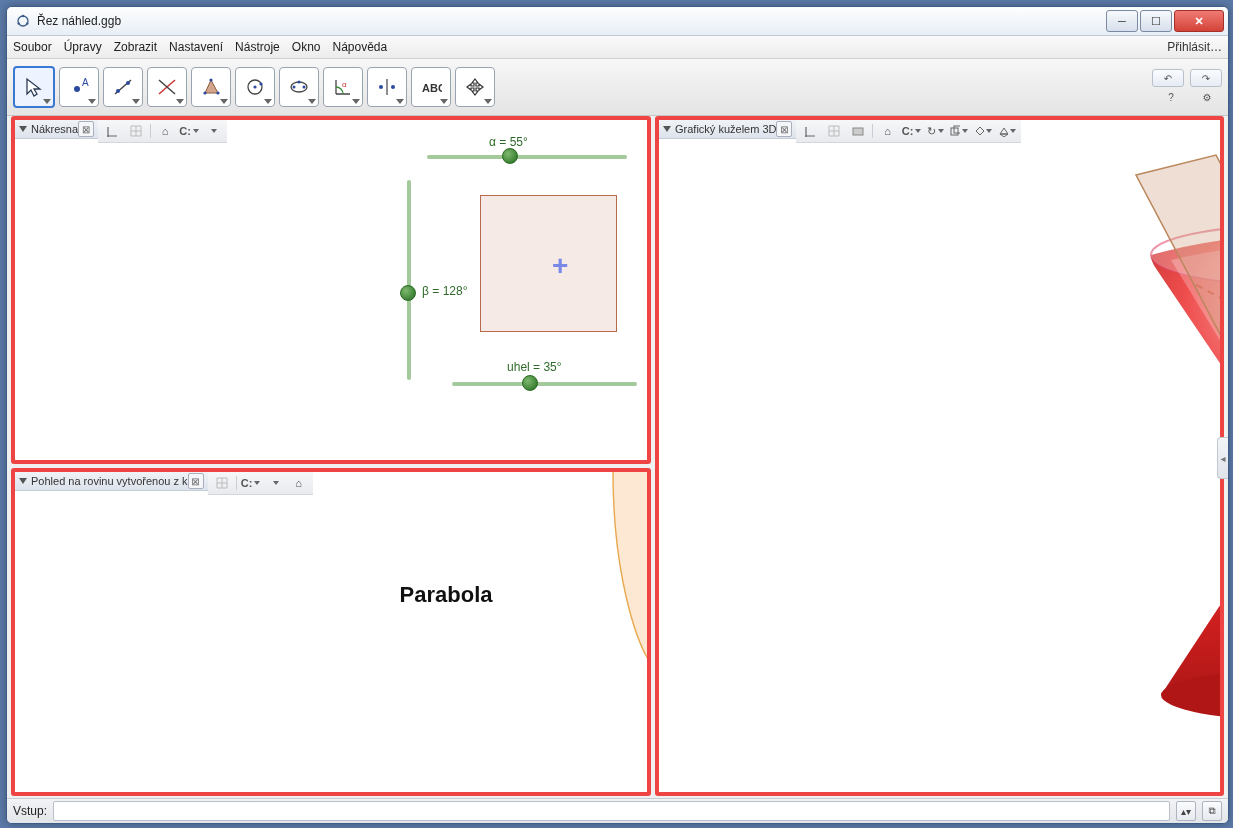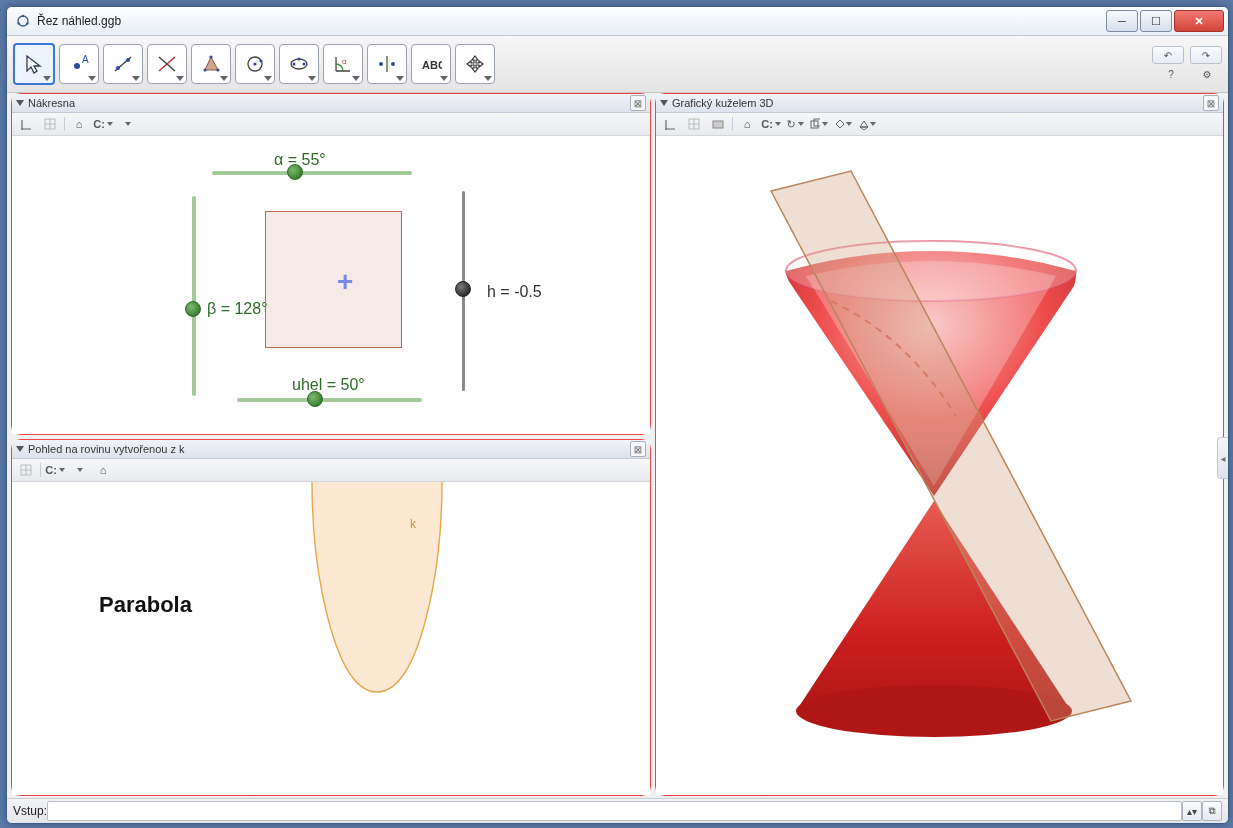--- a/index.html
+++ b/index.html
@@ -16,47 +16,47 @@
 .toolbar{height:48px;background:linear-gradient(#f7f7f7,#e4e4e4);border-bottom:1px solid #c6c6c6;display:flex;align-items:center;padding:4px 6px;gap:4px}
 .tbtn{width:38px;height:38px;border:1px solid #9aa3b0;border-radius:4px;background:#fff;display:flex;align-items:center;justify-content:center;position:relative}
 .tbtn.active{border:2px solid #3a78d6;background:#eef4ff}
 .tbtn .drop{position:absolute;right:2px;bottom:2px;width:0;height:0;border-left:4px solid transparent;border-right:4px solid transparent;border-top:5px solid #666}
 .rightctrls{margin-left:auto;display:flex;flex-direction:column;align-items:flex-end;gap:2px}
 .rc-row{display:flex;gap:6px}
 .rc-btn{width:30px;height:16px;border:1px solid #b8c0cc;border-radius:3px;background:linear-gradient(#fafcff,#e6ecf4);display:flex;align-items:center;justify-content:center;font-size:10px;color:#555}
 .content{flex:1;display:flex;gap:4px;padding:0 4px 2px 4px;min-height:0}
 .leftcol{width:640px;display:flex;flex-direction:column;gap:4px}
 .rightcol{flex:1;display:flex;flex-direction:column}
-.panel{border:1px solid #ef4444;border-radius:10px;display:flex;flex-direction:column;background:#fff;min-height:0}
+.panel{border:4px solid #ef4444;border-radius:3px;display:flex;flex-direction:row;background:#fff;min-height:0}
 .panelhdr{height:18px;background:linear-gradient(#f0f3f7,#dde3ec);border-bottom:1px solid #c4cbd6;display:flex;align-items:center;padding:0 4px;font-size:11px;color:#333}
 .panelhdr .tri{width:0;height:0;border-left:4px solid transparent;border-right:4px solid transparent;border-top:6px solid #555;margin-right:4px}
 .panelhdr .x{margin-left:auto;width:14px;height:14px;border:1px solid #aab0bb;border-radius:2px;display:flex;align-items:center;justify-content:center;font-size:10px;color:#666;background:#f4f6f9}
 .viewbar{height:22px;background:linear-gradient(#f6f7f9,#e8eaee);border-bottom:1px solid #d2d6dd;display:flex;align-items:center;padding:0 4px;gap:4px}
 .vb{width:18px;height:16px;border:1px solid transparent;display:flex;align-items:center;justify-content:center;color:#555;font-size:11px}
 .vb.sep{width:1px;height:14px;background:#c8ccd4;border:none}
 .vb .drop{display:inline-block;width:0;height:0;border-left:3px solid transparent;border-right:3px solid transparent;border-top:4px solid #666;margin-left:2px}
 .canvas{flex:1;position:relative;background:#fff;overflow:hidden}
 .p-top{height:340px}
 .p-bot{flex:1}
 .p-right{flex:1}
 
 .sl{position:absolute;background:#a4c99a;border-radius:2px}
 .sl.h{height:4px}
 .sl.v{width:4px}
 .knob{position:absolute;width:14px;height:14px;border-radius:50%;background:radial-gradient(circle at 35% 35%,#7fb870,#1f6a1a);border:1px solid #2a6b22}
 .knob.k2{background:radial-gradient(circle at 35% 35%,#777,#111);border-color:#222}
 .slider-v2{position:absolute;background:#8a8a8a;width:3px;border-radius:2px}
-.lbl{position:absolute;font-size:16px;color:#2f6a2a}
+.lbl{position:absolute;font-size:12px;color:#2f6a2a}
 .rect{position:absolute;border:1px solid #b96a4a;background:rgba(210,160,140,.22)}
 .cross{position:absolute;font-size:28px;color:#7a88e8;font-weight:bold}
 
 .parab-label{position:absolute;font-size:22px;font-weight:bold;color:#111}
 .curve-label{position:absolute;font-size:12px;color:#d7902a}
 
-.inputbar{height:24px;background:linear-gradient(#f2f3f5,#e3e5e9);border-top:1px solid #c8ccd4;display:flex;align-items:center;padding:0 6px;gap:0;font-size:12px}
+.inputbar{height:24px;background:linear-gradient(#f2f3f5,#e3e5e9);border-top:1px solid #c8ccd4;display:flex;align-items:center;padding:0 6px;gap:6px;font-size:12px}
 .inputbar .lbl2{color:#222}
 .inputbar input{flex:1;height:18px;border:1px solid #b8bfca;border-radius:2px;background:#fff;padding:0 4px;font-size:12px}
 .inputbar .ib{width:18px;height:18px;border:1px solid #aeb5c0;border-radius:2px;background:linear-gradient(#fbfcfe,#e6e9ee);display:flex;align-items:center;justify-content:center;font-size:10px;color:#444}
 .side-tab{position:absolute;right:0;top:430px;width:10px;height:40px;background:linear-gradient(#f3f5f8,#dfe3ea);border:1px solid #c3c9d3;border-right:none;border-radius:4px 0 0 4px;display:flex;align-items:center;justify-content:center;color:#777;font-size:10px}
 svg{display:block}
 </style>
 </head>
 <body>
 
 <div class="window">
@@ -71,20 +71,30 @@
         </svg>
     </span>
     <span class="title">Řez náhled.ggb</span>
     <div class="winbtns">
       <div class="winbtn">─</div>
       <div class="winbtn">☐</div>
       <div class="winbtn close">✕</div>
     </div>
   </div>
 
+  <div class="menubar">
+    <span class="m">Soubor</span>
+    <span class="m">Úpravy</span>
+    <span class="m">Zobrazit</span>
+    <span class="m">Nastavení</span>
+    <span class="m">Nástroje</span>
+    <span class="m">Okno</span>
+    <span class="m">Nápověda</span>
+    <span class="signin">Přihlásit…</span>
+  </div>
 
   <div class="toolbar">
     <div class="tbtn active">
         <svg width="22" height="22">
           <path d="M4 3 L4 18 L8 14 L11 20 L14 18 L11 13 L17 13 Z" fill="#fff" stroke="#2b3a55" stroke-width="1.3"></path>
         </svg>
         <span class="drop"></span>
       </div>
     <div class="tbtn">
         <svg width="22" height="22">
@@ -216,21 +226,21 @@
           <div class="knob" style="left:173px;top:165px"></div>
           <div class="lbl" style="left:195px;top:164px">β = 128°</div>
 
           <div class="rect" style="left:253px;top:75px;width:135px;height:135px"></div>
           <div class="cross" style="left:325px;top:130px">+</div>
 
           <div class="slider-v2" style="left:450px;top:55px;height:200px"></div>
           <div class="knob k2" style="left:443px;top:145px"></div>
           <div class="lbl" style="left:475px;top:147px;color:#333">h = -0.5</div>
 
-          <div class="lbl" style="left:280px;top:240px">uhel = 50°</div>
+          <div class="lbl" style="left:280px;top:240px">uhel = 35°</div>
           <div class="sl h" style="left:225px;top:262px;width:185px"></div>
           <div class="knob" style="left:295px;top:255px"></div>
         </div>
       </div>
 
       <div class="panel p-bot">
         <div class="panelhdr">
           <span class="tri"></span>
           <span>Pohled na rovinu vytvořenou z k</span>
           <span class="x">⊠</span>

